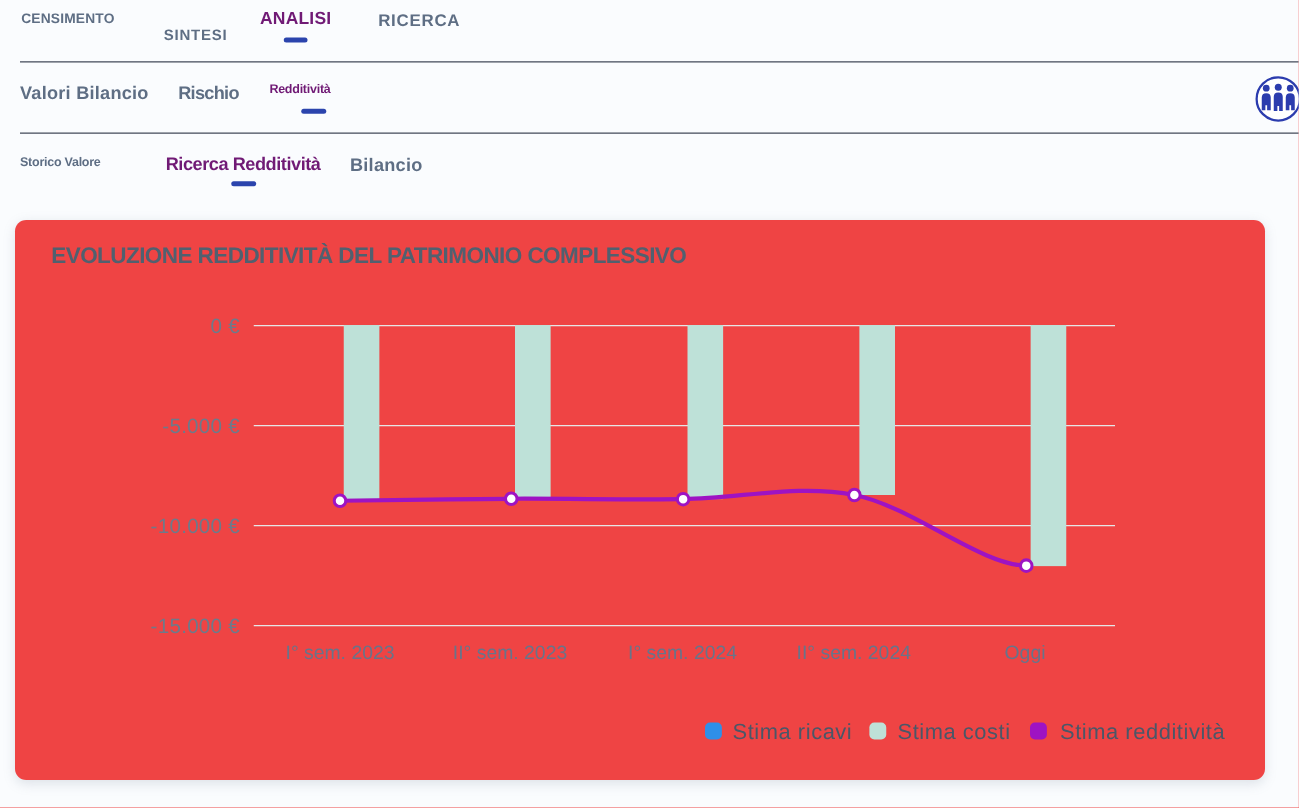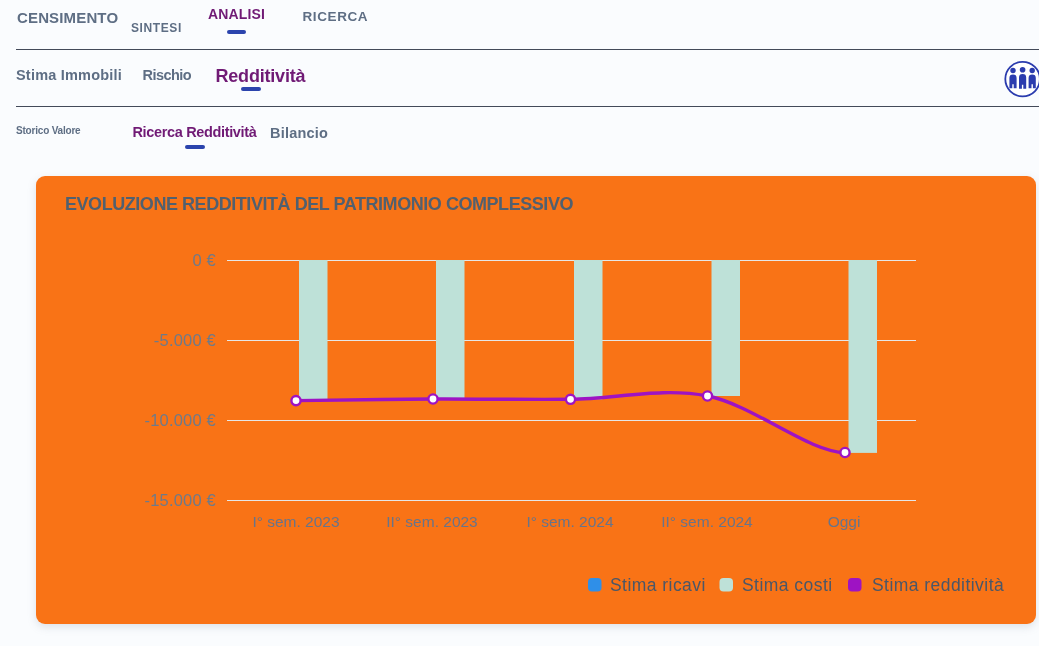--- a/index.html
+++ b/index.html
@@ -7,56 +7,56 @@
   body {
     font-family:"Liberation Sans", sans-serif;
     background:#fafcfe;
     position:relative;
   }
   .navitem { position:absolute; white-space:nowrap; color:#5e6e84; font-weight:700; }
   .active { color:#701a75; }
   .bar-underline { position:absolute; height:4px; background:#2b44ad; border-radius:2px; }
   .divider { position:absolute; left:16px; right:0; height:1px; background:#434a59; }
   .card {
-    position:absolute; left:36px; top:176px; width:1000px; height:448px;
-    background:#f97316; border-radius:9px;
+    position:absolute; left:12px; top:176px; width:1000px; height:448px;
+    background:#ef4444; border-radius:9px;
     box-shadow:0 3px 9px rgba(125,135,155,0.22);
   }
 </style>
 </head>
 <body>
 
-  <div class="navitem" style="left:17px; top:9px; font-size:15px; letter-spacing:0.15px; text-transform:uppercase;">Censimento</div>
+  <div class="navitem" style="left:17px; top:9px; font-size:11px; letter-spacing:0.15px; text-transform:uppercase;">Censimento</div>
   <div class="navitem" style="left:131px; top:9px; font-size:12px; letter-spacing:0.6px; text-transform:uppercase;margin-top:12px;">Sintesi</div>
   <div class="navitem active" style="left:208px; top:5.5px; font-size:14px; letter-spacing:0.15px; text-transform:uppercase;">Analisi</div>
   <div class="navitem" style="left:287.5px; top:9px; font-size:13.5px; letter-spacing:0.6px; text-transform:uppercase;margin-left:15px;">Ricerca</div>
   <div class="bar-underline" style="left:226.5px; top:29.5px; width:19px;"></div>
   <div class="divider" style="top:49px;"></div>
 
-  <div class="navitem" style="left:16px; top:67px; font-size:14.5px; letter-spacing:0.2px;">Stima Immobili</div>
+  <div class="navitem" style="left:16px; top:67px; font-size:14.5px; letter-spacing:0.2px;">Valori Bilancio</div>
   <div class="navitem" style="left:142.5px; top:67px; font-size:14.5px; letter-spacing:-0.55px;">Rischio</div>
-  <div class="navitem active" style="left:215.5px; top:66px; font-size:18px; letter-spacing:-0.2px;">Redditività</div>
+  <div class="navitem active" style="left:215.5px; top:66px; font-size:10px; letter-spacing:-0.2px;">Redditività</div>
   <div class="bar-underline" style="left:241px; top:87px; width:20px;"></div>
   <div class="divider" style="top:106px;"></div>
 
   <svg style="position:absolute; left:1003px; top:59px;" width="41" height="41" viewBox="0 0 41 41">
     <circle cx="19.6" cy="20.1" r="17.3" fill="#fff" stroke="#2b3cae" stroke-width="1.8"></circle>
     <g fill="#2b3cae">
       <circle cx="10" cy="11.5" r="2.7"></circle>
       <circle cx="19.6" cy="10.8" r="2.8"></circle>
       <circle cx="29.2" cy="11.5" r="2.7"></circle>
       <path d="M 6.4 19 Q 6.4 15.6 10 15.6 Q 13.6 15.6 13.6 19 L 13.6 29.2 L 10.7 29.2 L 10.7 25.2 L 9.3 25.2 L 9.3 29.2 L 6.4 29.2 Z"></path>
       <path d="M 16 18.4 Q 16 15 19.6 15 Q 23.2 15 23.2 18.4 L 23.2 29.8 L 20.3 29.8 L 20.3 25.8 L 18.9 25.8 L 18.9 29.8 L 16 29.8 Z"></path>
       <path d="M 25.6 19 Q 25.6 15.6 29.2 15.6 Q 32.8 15.6 32.8 19 L 32.8 29.2 L 29.9 29.2 L 29.9 25.2 L 28.5 25.2 L 28.5 29.2 L 25.6 29.2 Z"></path>
     </g>
   </svg>
 
   <div class="navitem" style="left:16px; top:125px; font-size:10px; letter-spacing:-0.2px;">Storico Valore</div>
   <div class="navitem active" style="left:132.5px; top:124px; font-size:14.5px; letter-spacing:-0.35px;">Ricerca Redditività</div>
-  <div class="navitem" style="left:270px; top:125px; font-size:14.5px; letter-spacing:0.2px;">Bilancio</div>
+  <div class="navitem" style="left:280px; top:125px; font-size:14.5px; letter-spacing:0.2px;">Bilancio</div>
   <div class="bar-underline" style="left:185px; top:145px; width:20px;"></div>
 
   <div class="card">
     <svg width="1000" height="448" viewBox="0 0 1000 448">
 
       <text x="29" y="34" font-size="18" font-weight="bold" letter-spacing="-0.45" fill="#51606f">EVOLUZIONE REDDITIVITÀ DEL PATRIMONIO COMPLESSIVO</text>
 
       <g stroke="#e6e6e6" stroke-width="1">
         <line x1="191" y1="84.5" x2="880" y2="84.5"></line>
         <line x1="191" y1="164.5" x2="880" y2="164.5"></line>

